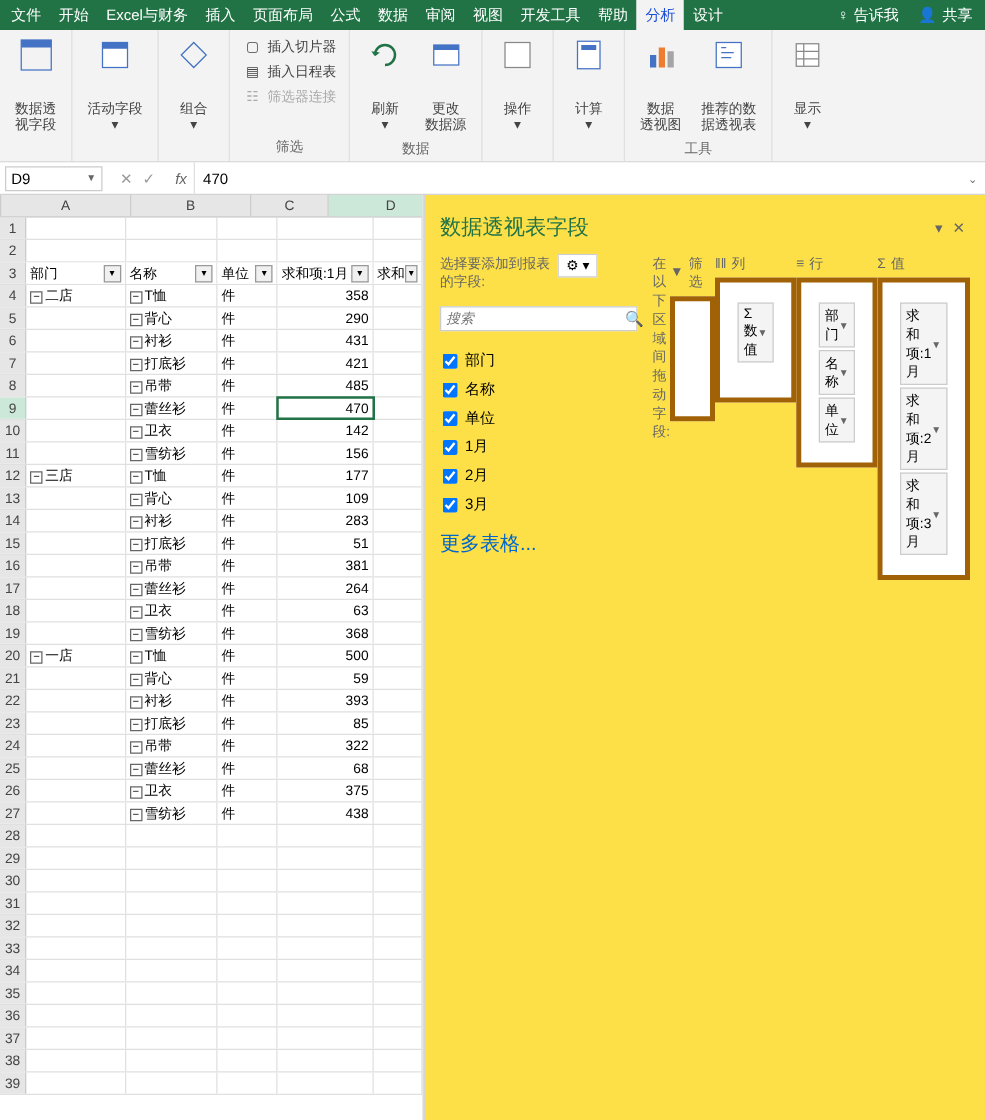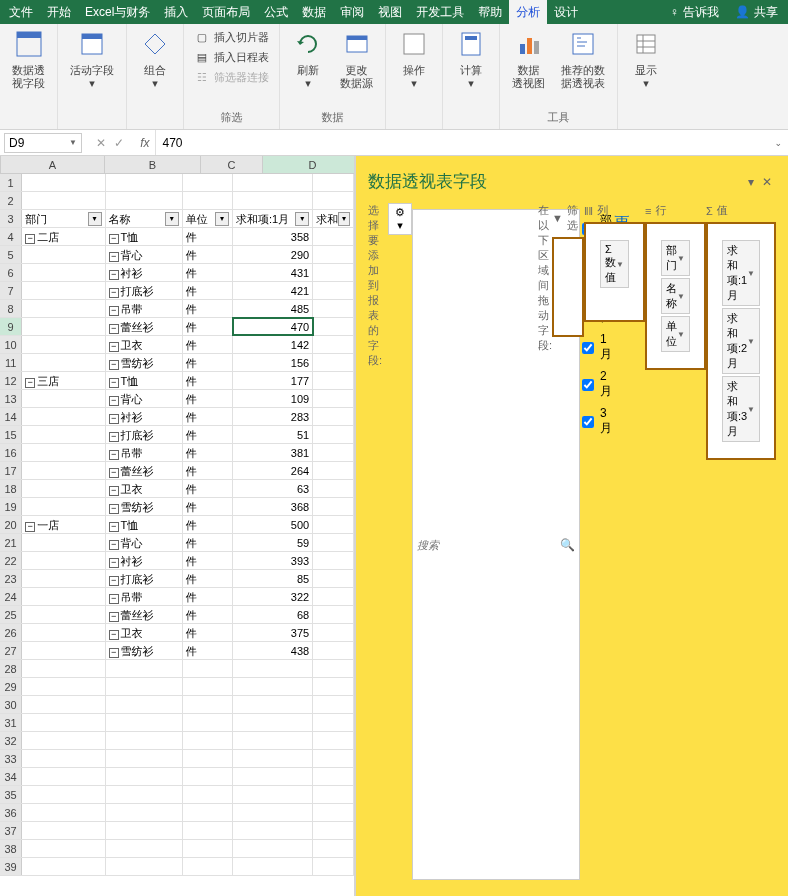--- a/index.html
+++ b/index.html
@@ -11,21 +11,21 @@
 .menubar .tab.active { background: #f3f3f3; color: #1d4ed8; }
 .menubar .spacer { flex: 1; }
 .menubar .tell { display: flex; align-items: center; gap: 4px; padding: 0 8px; }
 .menubar .share { display: flex; align-items: center; gap: 4px; padding: 0 8px; }
 
 
 .ribbon { background: #f3f3f3; border-bottom: 1px solid #d4d4d4; height: 106px; display: flex; }
 .ribbon-group { border-right: 1px solid #e0e0e0; padding: 2px 6px; display: flex; flex-direction: column; align-items: center; height: 100%; }
 .ribbon-group .controls { flex: 1; display: flex; align-items: flex-start; gap: 4px; }
 .ribbon-group .label { color: #666; font-size: 11px; padding: 2px 0; }
-.ribbon-btn-v { display: flex; flex-direction: column; align-items: center; justify-content: flex-start; padding: 2px 6px; gap: 4px; cursor: pointer; }
+.ribbon-btn-v { display: flex; flex-direction: column; align-items: center; justify-content: flex-start; padding: 2px 6px; gap: 21px; cursor: pointer; }
 .ribbon-btn-v .icon-box { width: 32px; height: 32px; display: flex; align-items: center; justify-content: center; }
 .ribbon-btn-v .text { font-size: 11px; text-align: center; line-height: 1.2; color: #444; }
 .ribbon-col { display: flex; flex-direction: column; gap: 2px; padding-top: 2px; }
 .ribbon-row-item { display: flex; align-items: center; gap: 4px; padding: 1px 4px; font-size: 11px; color: #444; cursor: pointer; }
 .ribbon-row-item.disabled { color: #aaa; }
 .small-icon { width: 16px; height: 16px; display: inline-flex; align-items: center; justify-content: center; }
 
 
 .namebox-row { display: flex; align-items: center; border-bottom: 1px solid #d4d4d4; height: 26px; background: #fff; }
 .namebox { width: 78px; border: 1px solid #ccc; margin: 2px 4px; padding: 2px 4px; height: 20px; display: flex; align-items: center; justify-content: space-between; }
@@ -57,33 +57,33 @@
 .dd-btn { width: 14px; height: 14px; border: 1px solid #999; background: #f0f0f0; display: inline-flex; align-items: center; justify-content: center; font-size: 8px; }
 .collapse-btn { width: 10px; height: 10px; border: 1px solid #666; display: inline-flex; align-items: center; justify-content: center; font-size: 9px; line-height: 1; margin-right: 2px; }
 .cell.active { outline: 2px solid #217346; outline-offset: -1px; }
 
 
 .panel { flex: 1; background: #fde047; padding: 10px 12px; display: flex; flex-direction: column; border-left: 1px solid #d4d4d4; }
 .panel-title { color: #217346; font-size: 17px; padding: 4px 0 10px; display: flex; align-items: center; }
 .panel-title .spacer { flex: 1; }
 .panel-title .pctl { color: #666; font-size: 12px; padding: 0 4px; cursor: pointer; }
 .panel-body { display: flex; gap: 12px; flex: 1; overflow: hidden; }
-.panel-left { width: 158px; display: flex; flex-direction: row; }
+.panel-left { width: 158px; display: flex; flex-direction: column; }
 .panel-right { flex: 1; display: flex; flex-direction: row; }
 .small-label { font-size: 11px; color: #666; margin-bottom: 6px; }
 .gear-btn { border: 1px solid #ccc; padding: 2px 6px; background: #fff; font-size: 11px; }
 .search-box { display: flex; border: 1px solid #ccc; background: #fff; padding: 2px 4px; margin: 6px 0; align-items: center; }
 .search-box input { border: none; flex: 1; font-size: 11px; color: #888; outline: none; font-style: italic; }
 .field-list { margin-top: 6px; }
 .field-item { display: flex; align-items: center; gap: 6px; padding: 3px 2px; font-size: 12px; }
 .field-item input { width: 12px; height: 12px; }
 .more-tables { color: #0066cc; font-size: 16px; margin-top: 10px; cursor: pointer; }
 .drop-section { margin-bottom: 14px; }
 .drop-label { font-size: 11px; color: #666; margin-bottom: 4px; display: flex; align-items: center; gap: 4px; }
-.drop-box { border: 2px solid #a16207; background: #fff; min-height: 60px; padding: 14px; }
+.drop-box { border: 4px solid #a16207; background: #fff; min-height: 60px; padding: 14px; }
 .drop-box.tall { min-height: 100px; }
 .drop-item { border: 1px solid #ccc; background: #f4f4f4; padding: 2px 4px; margin: 2px 0; font-size: 11px; display: flex; justify-content: space-between; align-items: center; }
 .drop-item .dd { font-size: 8px; color: #666; }
 
 svg { display: block; }
 </style>
 </head>
 <body>
 
 <div class="menubar">

